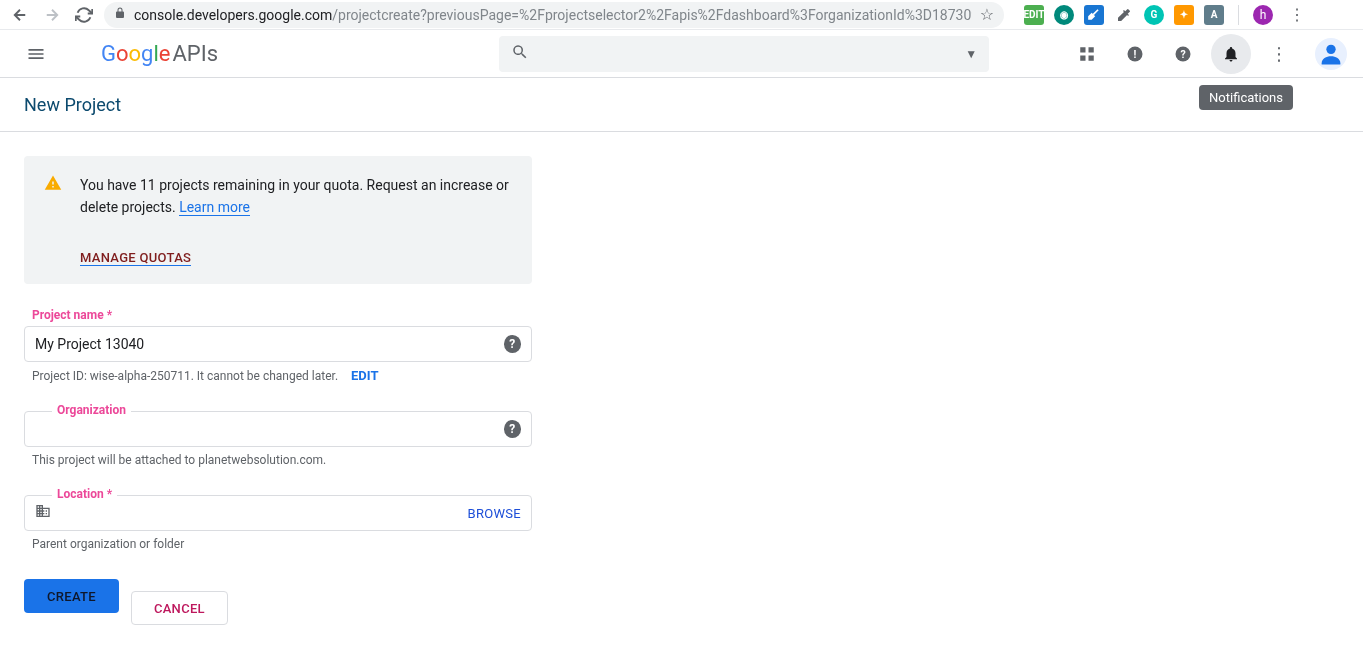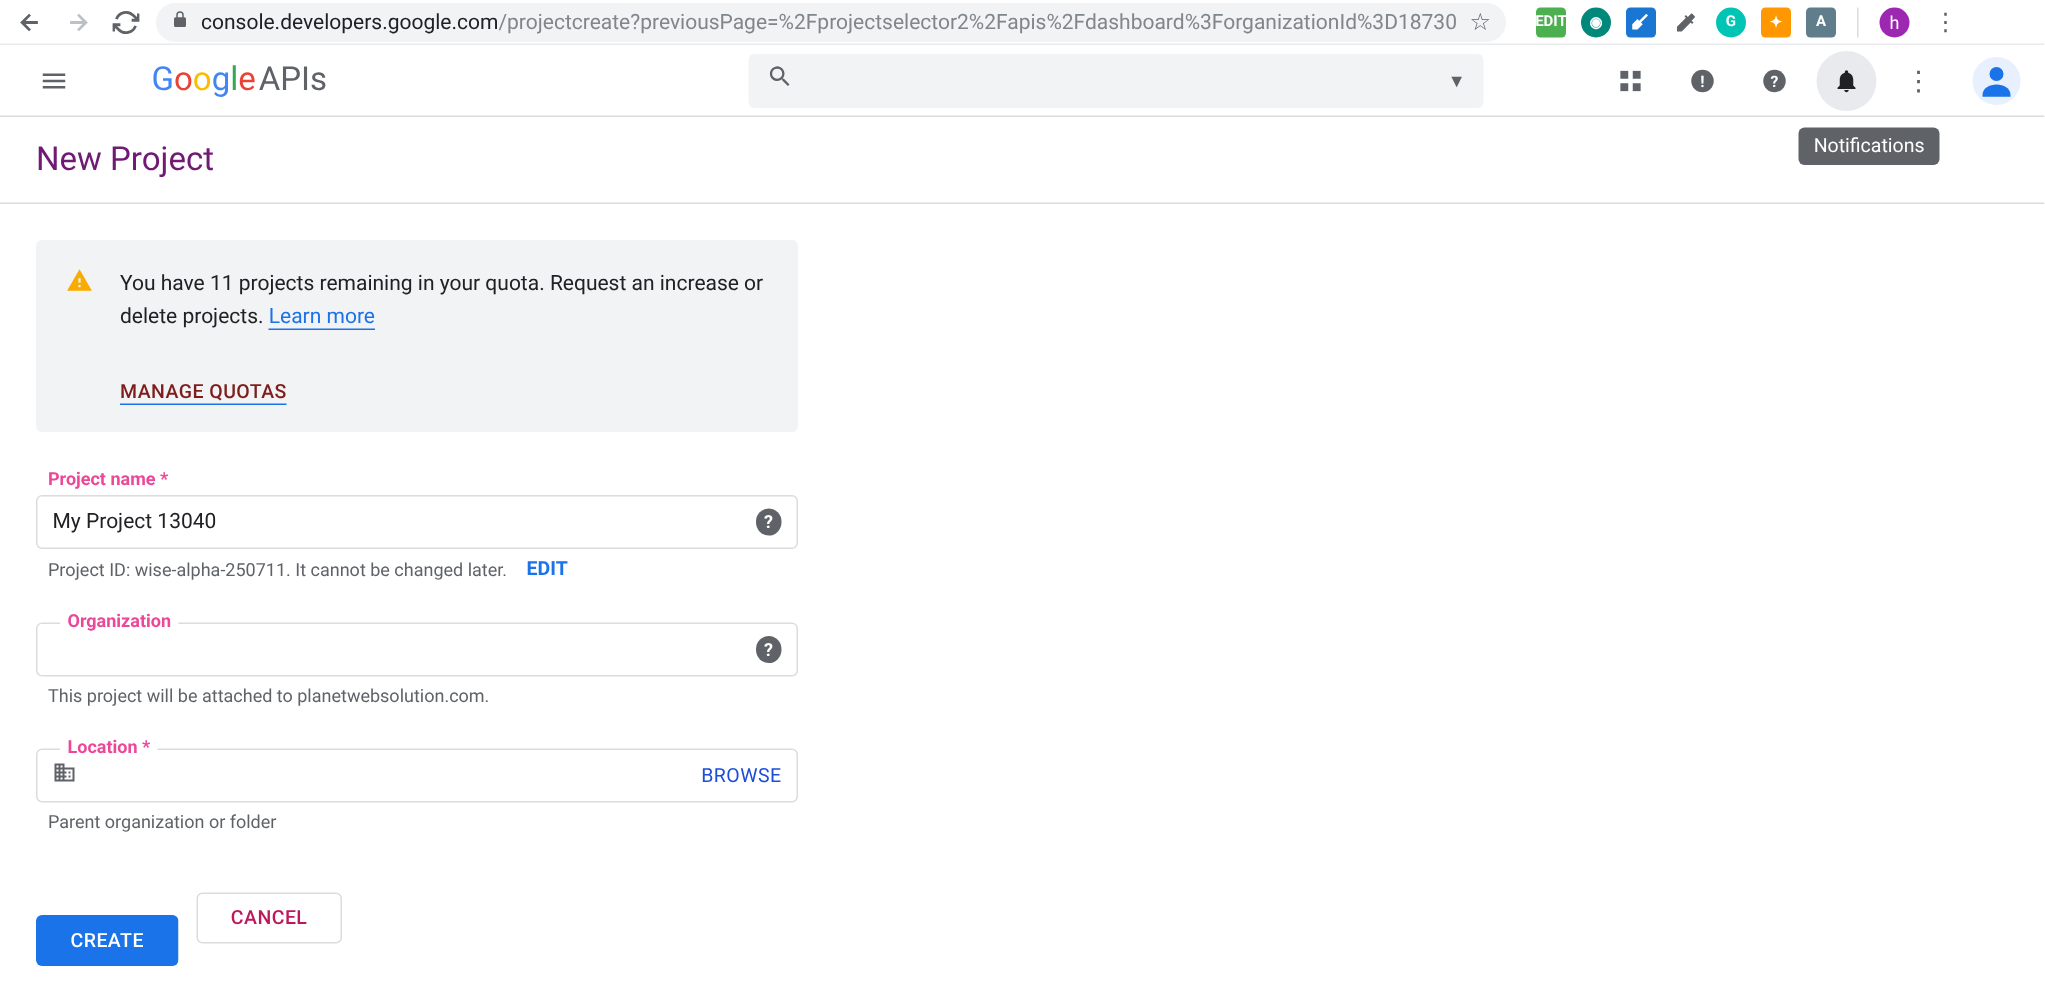--- a/index.html
+++ b/index.html
@@ -30,48 +30,48 @@
     .search-icon { color: #5f6368; font-size: 18px; }
     .search-dropdown { margin-left: auto; color: #5f6368; font-size: 12px; }
     .header-right { margin-left: auto; display: flex; align-items: center; gap: 8px; }
     .header-icon { width: 40px; height: 40px; display: flex; align-items: center; justify-content: center; color: #5f6368; cursor: pointer; border-radius: 50%; font-size: 18px; }
     .header-icon.active { background: #e8eaed; color: #202124; }
     .user-avatar { width: 32px; height: 32px; border-radius: 50%; background: #e8f0fe; display: flex; align-items: center; justify-content: center; margin-left: 8px; }
     .tooltip { position: absolute; top: 55px; right: 70px; background: #5f6368; color: #fff; padding: 5px 10px; border-radius: 4px; font-size: 13px; }
     
     
     .page-title-row { padding: 16px 24px; border-bottom: 1px solid #dadce0; }
-    .page-title { font-size: 22px; font-weight: 400; color: #701a75; }
+    .page-title { font-size: 18px; font-weight: 400; color: #0c4a6e; }
     
     
     .main { padding: 24px; max-width: 556px; }
     .alert-box { background: #f1f3f4; border-radius: 4px; padding: 18px 20px 18px 56px; position: relative; margin-bottom: 24px; }
     .alert-icon { position: absolute; left: 20px; top: 18px; width: 18px; height: 18px; }
     .alert-text { font-size: 14px; color: #202124; line-height: 22px; }
     .alert-link { color: #1a73e8; border-bottom: 1px solid #1a73e8; cursor: pointer; }
     .manage-link { display: inline-block; margin-top: 32px; color: #7f1d1d; font-size: 13px; font-weight: 500; letter-spacing: 0.3px; border-bottom: 1px solid #1a73e8; cursor: pointer; text-align: right; }
     
     .form-group { margin-bottom: 8px; position: relative; }
     .form-label { font-size: 12px; color: #ec4899; margin-bottom: 4px; display: block; padding-left: 8px; font-weight: bold; }
-    .form-label.floating { position: absolute; top: -8px; left: 16px; background: #fff; padding: 0 5px; font-size: 12px; z-index: 1; }
+    .form-label.floating { position: absolute; top: -8px; left: 28px; background: #fff; padding: 0 5px; font-size: 12px; z-index: 1; }
     .form-input-wrapper { position: relative; border: 1px solid #dadce0; border-radius: 4px; height: 36px; display: flex; align-items: center; padding: 0 10px; }
     .form-input { border: none; outline: none; width: 100%; font-size: 14px; color: #202124; background: transparent; }
     .help-icon { width: 18px; height: 18px; background: #5f6368; color: #fff; border-radius: 50%; display: flex; align-items: center; justify-content: center; font-size: 12px; font-weight: bold; cursor: pointer; }
     .helper-text { font-size: 12px; color: #5f6368; margin-top: 6px; padding-left: 8px; }
     .project-id-line { color: #5f6368; display: flex; align-items: center; gap: 13px; }
     .edit-link { color: #1a73e8; font-size: 13px; font-weight: 700; cursor: pointer; }
     .browse-btn { color: #1d4ed8; font-size: 13px; font-weight: 400; cursor: pointer; letter-spacing: 0.3px; }
     .org-icon { color: #5f6368; font-size: 16px; margin-right: 6px; }
     
     .form-group.org { margin-top: 28px; }
     .form-group.loc { margin-top: 28px; }
     
     .button-row { display: flex; gap: 12px; margin-top: 28px; }
     .btn { height: 34px; padding: 0 22px; border-radius: 4px; font-size: 13px; font-weight: 500; letter-spacing: 0.3px; cursor: pointer; display: flex; align-items: center; border: 1px solid transparent; }
-    .btn-primary { background: #1a73e8; color: #ffffff; margin-top: 27px; }
+    .btn-primary { background: #1a73e8; color: #0f172a; }
     .btn-secondary { background: #fff; color: #be185d; border-color: #dadce0; margin-top: 12px; }
   </style>
 </head>
 <body>
 
 <div class="browser-bar">
   <div class="nav-btn">
     <svg width="18" height="18" viewBox="0 0 24 24" fill="none" stroke="#5f6368" stroke-width="2.5">
         <path d="M19 12H5M12 19l-7-7 7-7"></path>
       </svg>

